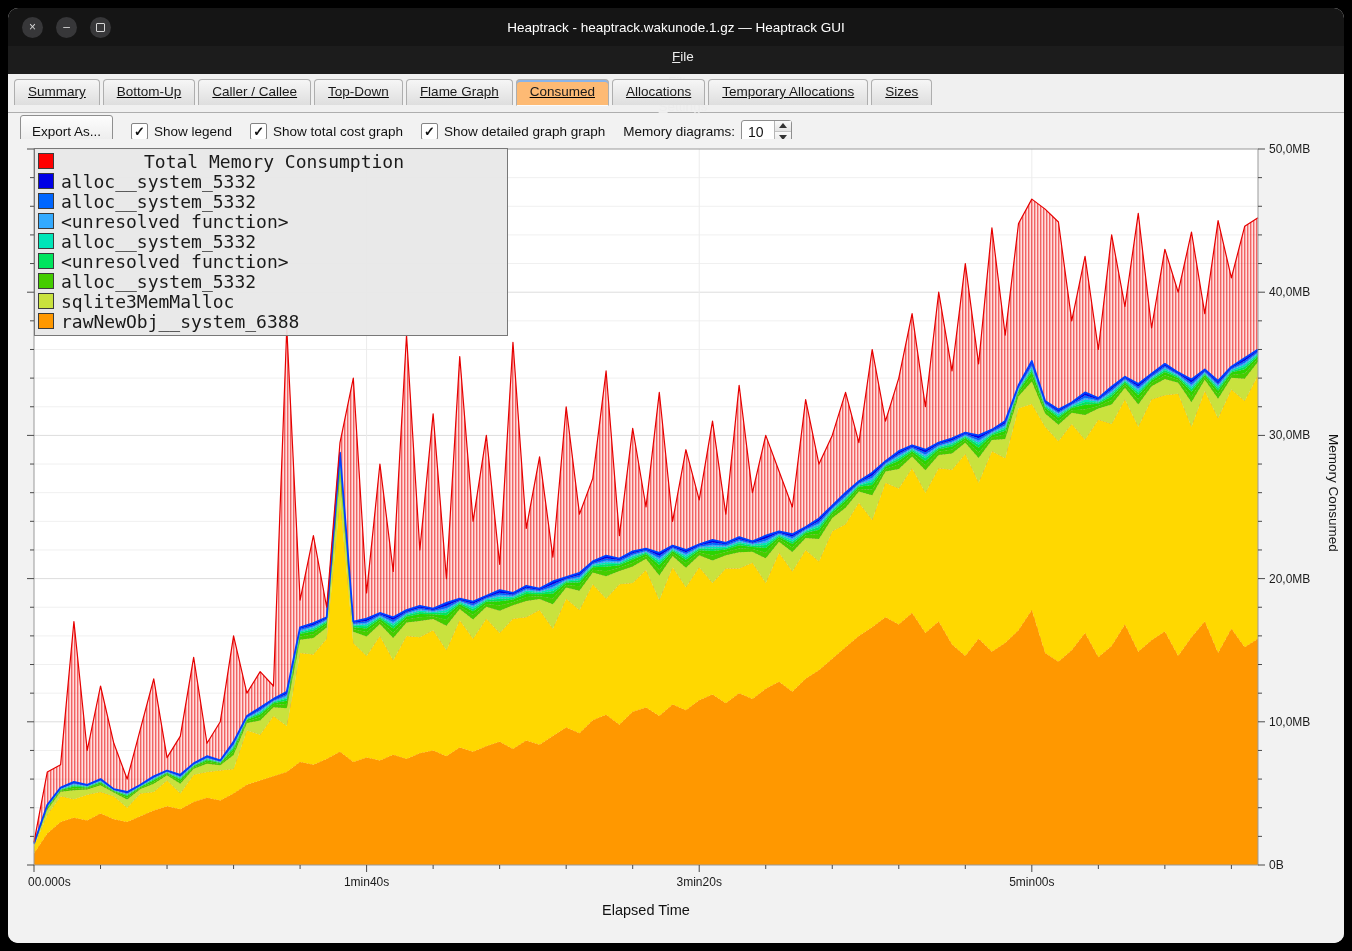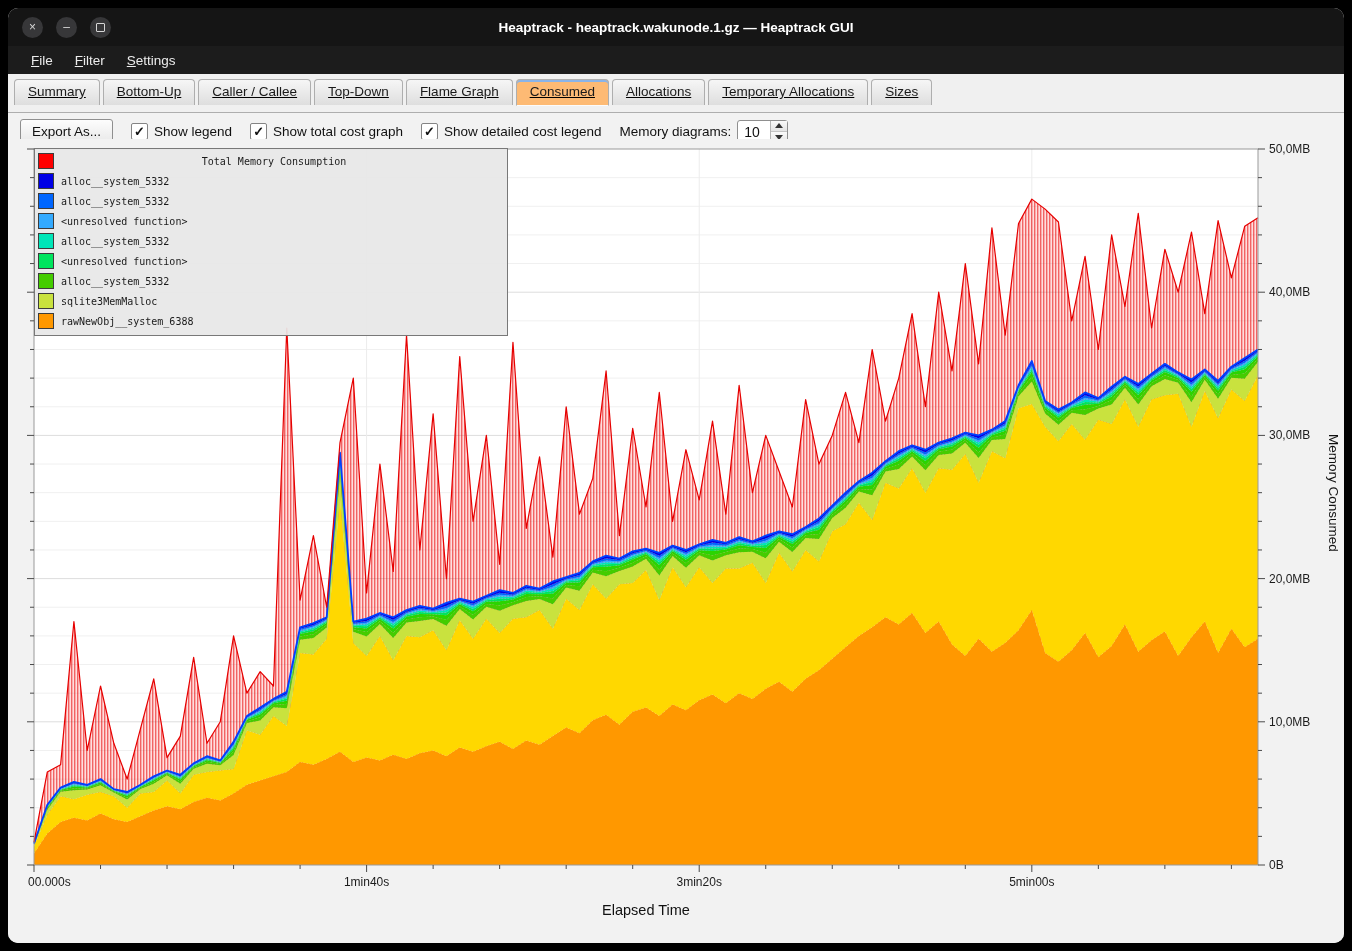--- a/index.html
+++ b/index.html
@@ -5,52 +5,52 @@
   html,body{margin:0;padding:0;background:#000;width:1352px;height:951px;overflow:hidden;
     font-family:"Liberation Sans",sans-serif;}
   .window{position:absolute;left:8px;top:8px;width:1336px;height:935px;border-radius:10px;
     overflow:hidden;background:#f2f2f2;box-shadow:0 0 0 1px #000;}
   
   .titlebar{height:38px;background:#151515;display:flex;align-items:center;position:relative;}
   .winbtns{display:flex;gap:13px;margin-left:14px;z-index:2;}
   .winbtn{width:21px;height:21px;border-radius:50%;background:#373739;color:#d6d6d6;
     display:flex;align-items:center;justify-content:center;font-size:12px;line-height:1;cursor:default;}
   .winbtn .sq{width:7px;height:7px;border:1.4px solid #d6d6d6;border-radius:1px;display:block;}
-  .wtitle{position:absolute;left:0;right:0;text-align:center;color:#fff;font-weight:bold;font-size:13.5px;}
-  
-  .menubar{height:28px;background:#1c1c1c;display:flex;align-items:center;padding-left:14px;gap:4px;}
+  .wtitle{position:absolute;left:0;right:0;text-align:center;color:#fff;font-weight:normal;font-size:13.5px;}
+  
+  .menubar{height:28px;background:#1c1c1c;display:flex;align-items:center;padding-left:14px;gap:4px;flex-direction:column;}
   .menu-item{color:#ececec;font-size:13.5px;padding:3px 9px;border-radius:3px;}
   .menu-item::first-letter{text-decoration:underline;}
   
   .tabbar{background:#f0f0f0;display:flex;gap:3px;padding:5px 6px 7px 6px;border-bottom:1px solid #aeaeae;height:26px;text-decoration:underline;}
   .tab{border:1px solid #aeaeae;border-bottom:none;border-radius:4px 4px 0 0;padding:4px 13px 3px;
     font-size:13.5px;color:#1a1a1a;background:linear-gradient(#f6f6f6,#dedede);white-space:nowrap;}
   .tab.active{background:#fdba74;position:relative;top:0;margin-bottom:-1px;border-bottom:1px solid #fbfbfb;
     box-shadow:inset 0 2px 0 #8ab4e8;}
   
-  .toolbar{height:33px;display:flex;align-items:center;gap:18px;padding:2px 12px 0;background:#f2f2f2;}
+  .toolbar{height:33px;display:flex;gap:18px;padding:2px 12px 0;background:#f2f2f2;}
   .btn{border:1px solid #8f8f8f;border-radius:3px;background:linear-gradient(#fdfdfd,#e8e8e8);
     padding:4px 11px;font-size:13.5px;color:#111;}
   .check-group{display:flex;align-items:center;gap:6px;font-size:13.5px;color:#111;}
   .checkbox{width:15px;height:15px;background:#fff;border:1px solid #848484;border-radius:2px;
     display:flex;align-items:center;justify-content:center;font-size:13px;color:#111;font-weight:bold;}
   .spin{display:flex;align-items:stretch;height:22px;border:1px solid #8f8f8f;border-radius:3px;background:#fff;}
   .spin-val{width:26px;display:flex;align-items:center;justify-content:flex-start;padding-left:6px;font-size:14px;}
   .spin-btns{display:flex;flex-direction:column;border-left:1px solid #b5b5b5;width:16px;}
   .spin-btn{flex:1;display:flex;align-items:center;justify-content:center;background:linear-gradient(#fafafa,#e4e4e4);}
   .spin-btn:first-child{border-bottom:1px solid #c4c4c4;}
   .arr-up{width:0;height:0;border-left:4px solid transparent;border-right:4px solid transparent;border-bottom:5px solid #333;}
   .arr-dn{width:0;height:0;border-left:4px solid transparent;border-right:4px solid transparent;border-top:5px solid #333;}
   
   .chart-wrap{position:absolute;left:0;top:131px;width:1336px;height:804px;background:#f2f2f2;}
   #chart-svg{position:absolute;left:0;top:0;}
   .ylabel-rot{position:absolute;right:3px;top:295px;writing-mode:vertical-rl;font-size:13.5px;color:#111;}
   
   .legend{position:absolute;left:26px;top:9px;width:472px;background:rgba(231,231,231,0.93);
-    border:1px solid #787878;font-family:"DejaVu Sans Mono",monospace;font-size:10px;color:#1a1a1a;padding:2px 0 4px;}
+    border:1px solid #787878;font-family:"DejaVu Sans Mono",monospace;font-size:18px;color:#1a1a1a;padding:2px 0 4px;}
   .lrow{display:flex;align-items:center;height:20px;padding-left:3px;}
   .swatch{width:14px;height:14px;border:1px solid #3c3c3c;margin-right:7px;flex:none;}
   .ltitle{flex:1;text-align:center;padding-right:20px;}
 </style>
 </head>
 <body>
 
 <div class="window">
 
   <div class="titlebar">
@@ -87,21 +87,21 @@
     <div class="check-group">
       <span class="checkbox">✓</span>
       <span>Show legend</span>
     </div>
     <div class="check-group">
       <span class="checkbox">✓</span>
       <span>Show total cost graph</span>
     </div>
     <div class="check-group">
       <span class="checkbox">✓</span>
-      <span>Show detailed cost legend</span>
+      <span>Show detailed graph graph</span>
     </div>
     <div class="check-group">
       <span>Memory diagrams:</span>
       <div class="spin">
         <div class="spin-val">10</div>
         <div class="spin-btns">
           <div class="spin-btn">
               <span class="arr-up"></span>
             </div>
           <div class="spin-btn">

